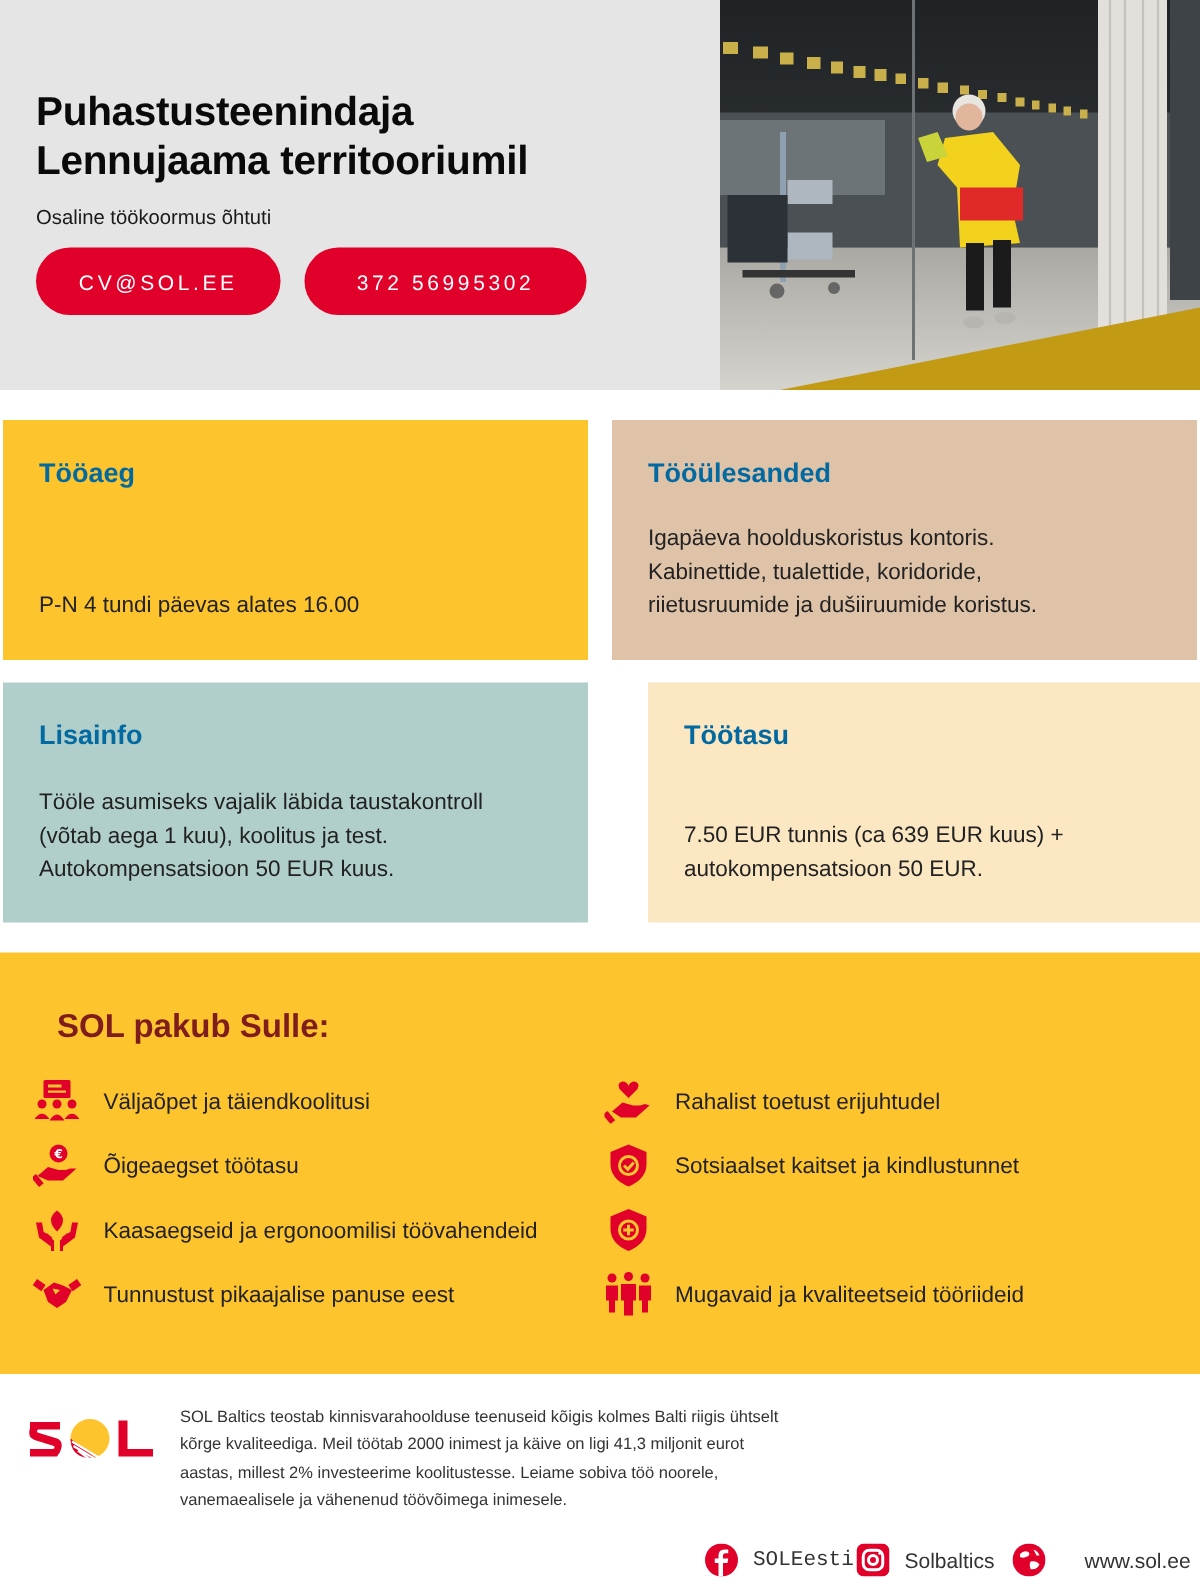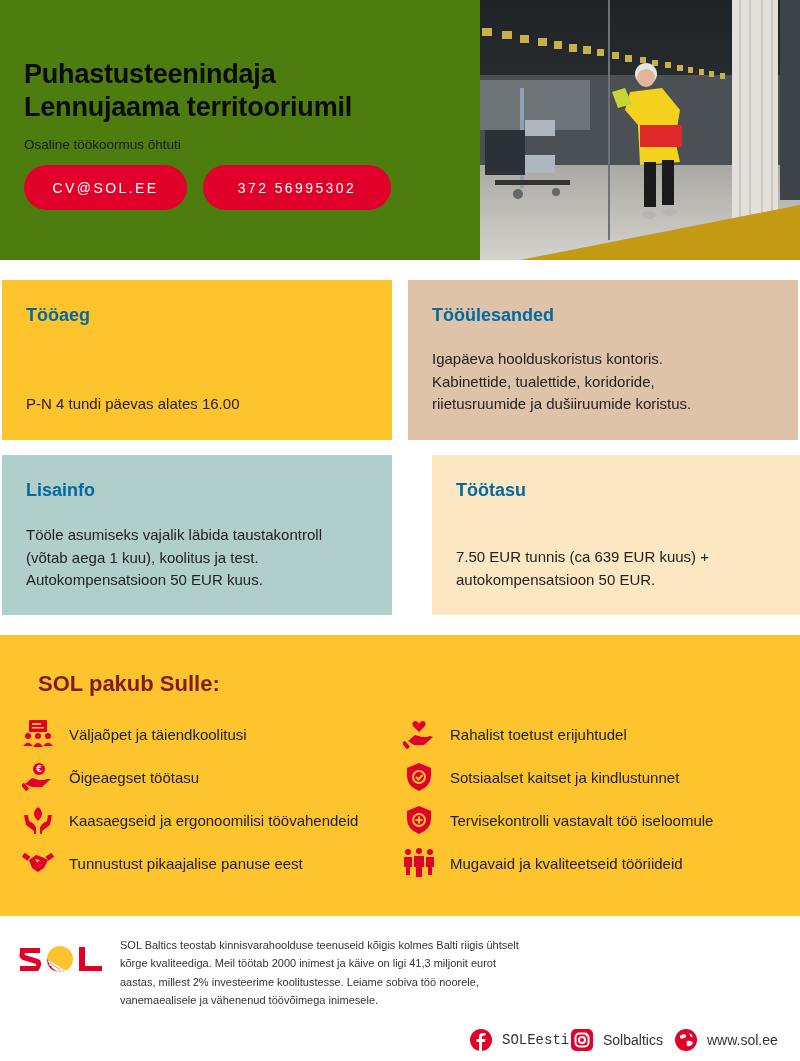--- a/index.html
+++ b/index.html
@@ -1,19 +1,19 @@
 <!DOCTYPE html>
 <html><head>
 <meta charset="utf-8">
 <style>
   * { margin:0; padding:0; box-sizing:border-box; }
   html, body { width:800px; height:1061px; background:#ffffff; overflow:hidden; }
   body { font-family:"Liberation Sans", "DejaVu Sans", sans-serif; color:#111; position:relative; }
 
-  .hero { position:absolute; left:0; top:0; width:728px; height:260px; background:#4d7c0f; }
+  .hero { position:absolute; left:0; top:0; width:728px; height:260px; background:#e5e5e5; }
   .hero-title { position:absolute; left:24px; top:58px; font-size:27px; font-weight:700; line-height:33px; color:#0a0a0a; letter-spacing:-0.2px; }
   .hero-sub { position:absolute; left:24px; top:137px; font-size:13.5px; color:#1a1a1a; }
   .pill { position:absolute; top:165px; height:45px; border-radius:23px; background:#e1002a; color:#fff; font-size:14px; letter-spacing:2.4px; display:flex; align-items:center; justify-content:center; font-weight:400; }
   .pill.email { left:24px; width:163px; }
   .pill.phone { left:203px; width:188px; }
 
   .photo { position:absolute; left:480px; top:0; width:320px; height:260px; overflow:hidden; background:#2a2d30; }
 
   .card { position:absolute; padding:0 24px; }
   .card h2 { position:absolute; left:24px; font-size:18px; font-weight:700; color:#0369a1; }
@@ -224,21 +224,20 @@
     <span class="txt">Sotsiaalset kaitset ja kindlustunnet</span>
   </div>
   <div class="b-item" style="left:403px; top:170px;">
     <span class="ic">
       <svg width="30" height="30" viewBox="0 0 30 30">
           <path d="M15 1 L27 6 L27 14 Q27 24 15 29 Q3 24 3 14 L3 6 Z" fill="#e1002a"></path>
           <circle cx="15" cy="15" r="6" fill="none" stroke="#fec42e" stroke-width="2"></circle>
           <path d="M15 11.5 L15 18.5 M11.5 15 L18.5 15" stroke="#fec42e" stroke-width="2"></path>
         </svg>
     </span>
-    <span class="txt">Tervisekontrolli vastavalt töö iseloomule</span>
   </div>
   <div class="b-item" style="left:403px; top:213px;">
     <span class="ic">
       <svg width="32" height="30" viewBox="0 0 32 30">
           <circle cx="5" cy="4" r="3" fill="#e1002a"></circle>
           <circle cx="16" cy="3" r="3" fill="#e1002a"></circle>
           <circle cx="27" cy="4" r="3" fill="#e1002a"></circle>
           <path d="M1 9 L9 9 L9 19 L7 19 L7 27 L3 27 L3 19 L1 19 Z" fill="#e1002a"></path>
           <path d="M11 8 L21 8 L21 19 L19 19 L19 29 L13 29 L13 19 L11 19 Z" fill="#e1002a"></path>
           <path d="M23 9 L31 9 L31 19 L29 19 L29 27 L25 27 L25 19 L23 19 Z" fill="#e1002a"></path>
@@ -274,20 +273,20 @@
   </a>
   <a class="social" style="left:571px;">
     <svg class="sic" viewBox="0 0 22 22">
         <rect x="0" y="0" width="22" height="22" rx="5" fill="#e1002a"></rect>
         <rect x="4.5" y="4.5" width="13" height="13" rx="4" fill="none" stroke="#fff" stroke-width="2"></rect>
         <circle cx="11" cy="11" r="3" fill="none" stroke="#fff" stroke-width="2"></circle>
         <circle cx="15.5" cy="6.5" r="1" fill="#fff"></circle>
       </svg>
     <span class="stxt">Solbaltics</span>
   </a>
-  <a class="social" style="left:675px;">
+  <a class="social" style="left:675px;gap:16px;">
     <svg class="sic" viewBox="0 0 22 22">
         <circle cx="11" cy="11" r="11" fill="#e1002a"></circle>
         <path d="M5 7 Q8 4 11 6 Q12 8 9 9 Q7 10 5 9 Z M12 12 Q16 11 18 14 Q16 18 12 17 Q11 14 12 12 Z M14 4 Q17 5 18 8 L16 8 Z" fill="#fff"></path>
       </svg>
     <span class="stxt">www.sol.ee</span>
   </a>
 </div>
 
 </body></html>

